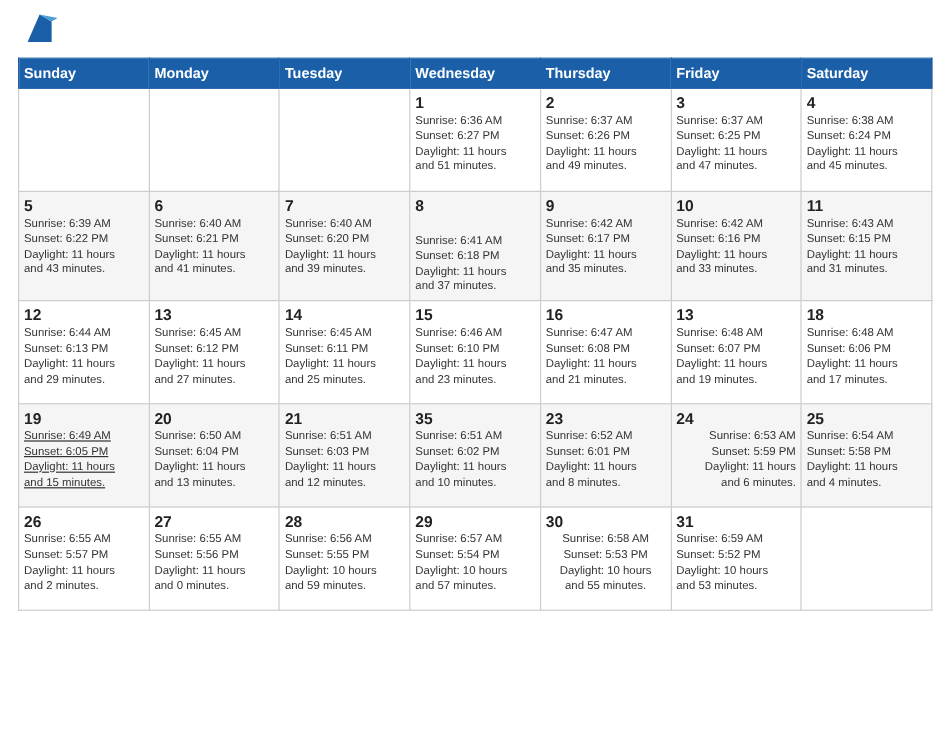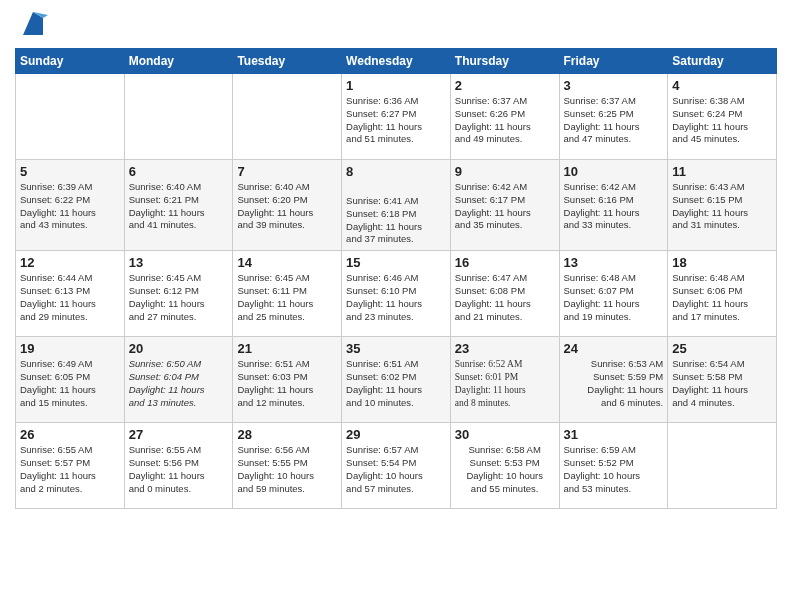--- a/index.html
+++ b/index.html
@@ -258,49 +258,49 @@
             <span class="day-num">18</span>
             <div class="day-info" style="white-space: pre-line;">Sunrise: 6:48 AM
 Sunset: 6:06 PM
 Daylight: 11 hours
 and 17 minutes.</div>
           </td>
         </tr>
         <tr>
           <td>
             <span class="day-num">19</span>
-            <div class="day-info" style="white-space: pre-line;">Sunrise: 6:49 AM
+            <div class="day-info" style="white-space: pre-line; text-decoration: underline;">Sunrise: 6:49 AM
 Sunset: 6:05 PM
 Daylight: 11 hours
 and 15 minutes.</div>
           </td>
           <td>
             <span class="day-num">20</span>
-            <div class="day-info" style="white-space: pre-line; font-style: italic;">Sunrise: 6:50 AM
+            <div class="day-info" style="white-space: pre-line;">Sunrise: 6:50 AM
 Sunset: 6:04 PM
 Daylight: 11 hours
 and 13 minutes.</div>
           </td>
           <td>
             <span class="day-num">21</span>
             <div class="day-info" style="white-space: pre-line;">Sunrise: 6:51 AM
 Sunset: 6:03 PM
 Daylight: 11 hours
 and 12 minutes.</div>
           </td>
           <td>
             <span class="day-num">35</span>
             <div class="day-info" style="white-space: pre-line;">Sunrise: 6:51 AM
 Sunset: 6:02 PM
 Daylight: 11 hours
 and 10 minutes.</div>
           </td>
           <td>
             <span class="day-num">23</span>
-            <div class="day-info" style="white-space: pre-line; font-family: Liberation Serif, serif;">Sunrise: 6:52 AM
+            <div class="day-info" style="white-space: pre-line;">Sunrise: 6:52 AM
 Sunset: 6:01 PM
 Daylight: 11 hours
 and 8 minutes.</div>
           </td>
           <td>
             <span class="day-num">24</span>
             <div class="day-info" style="white-space: pre-line; text-align: right;">Sunrise: 6:53 AM
 Sunset: 5:59 PM
 Daylight: 11 hours
 and 6 minutes.</div>

